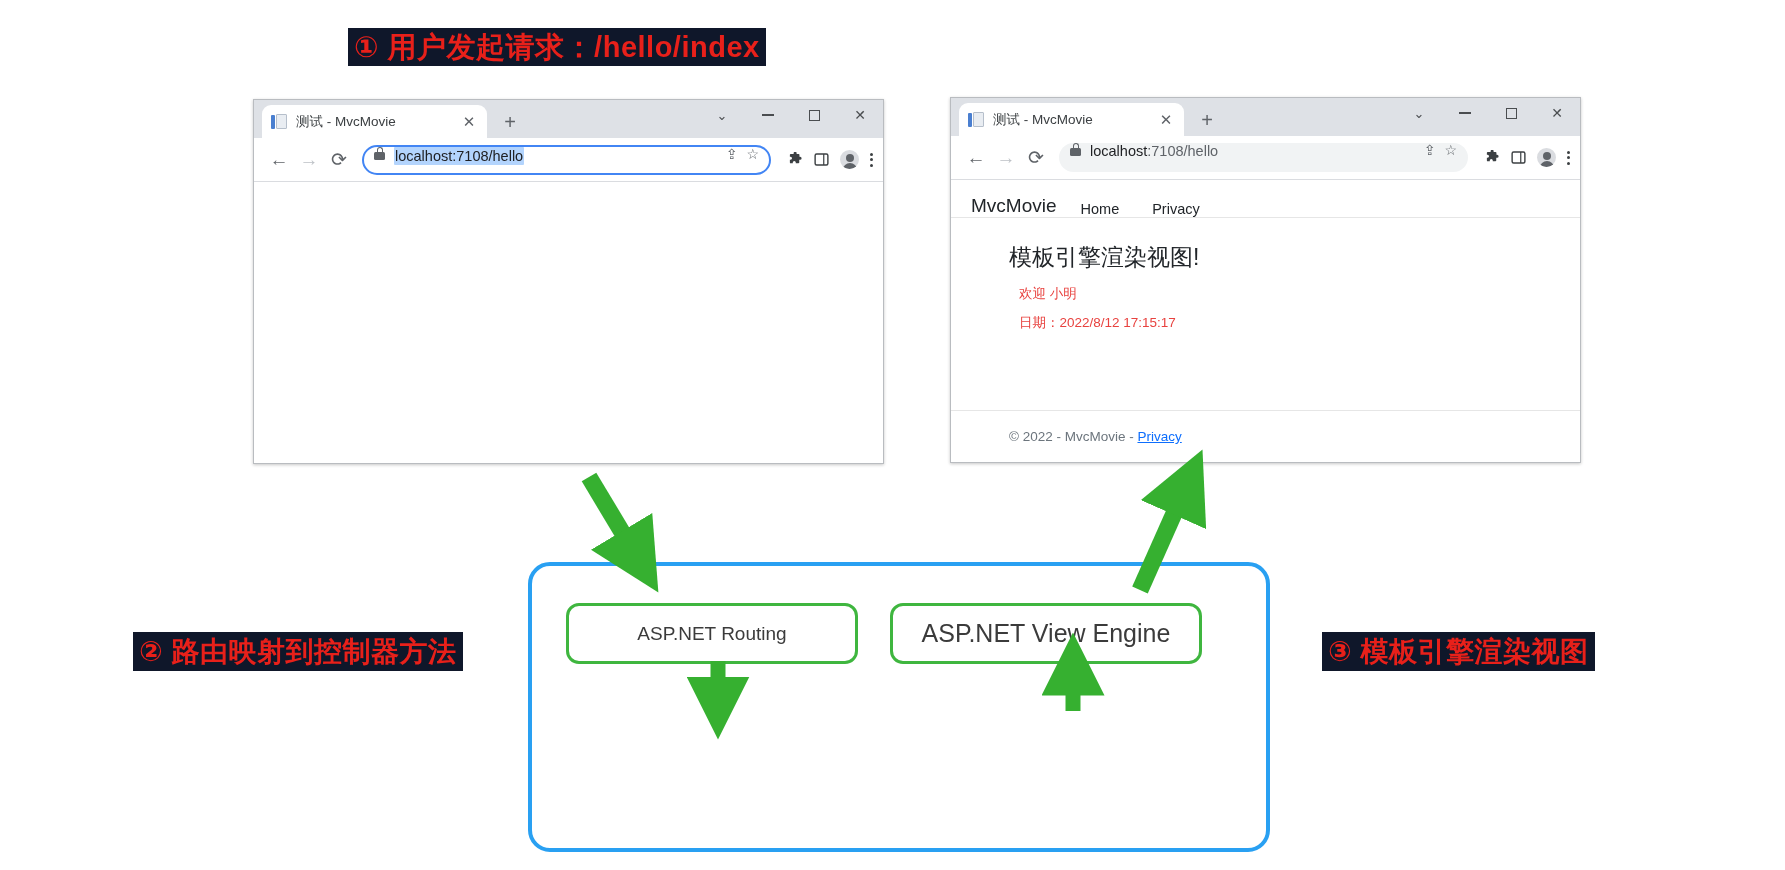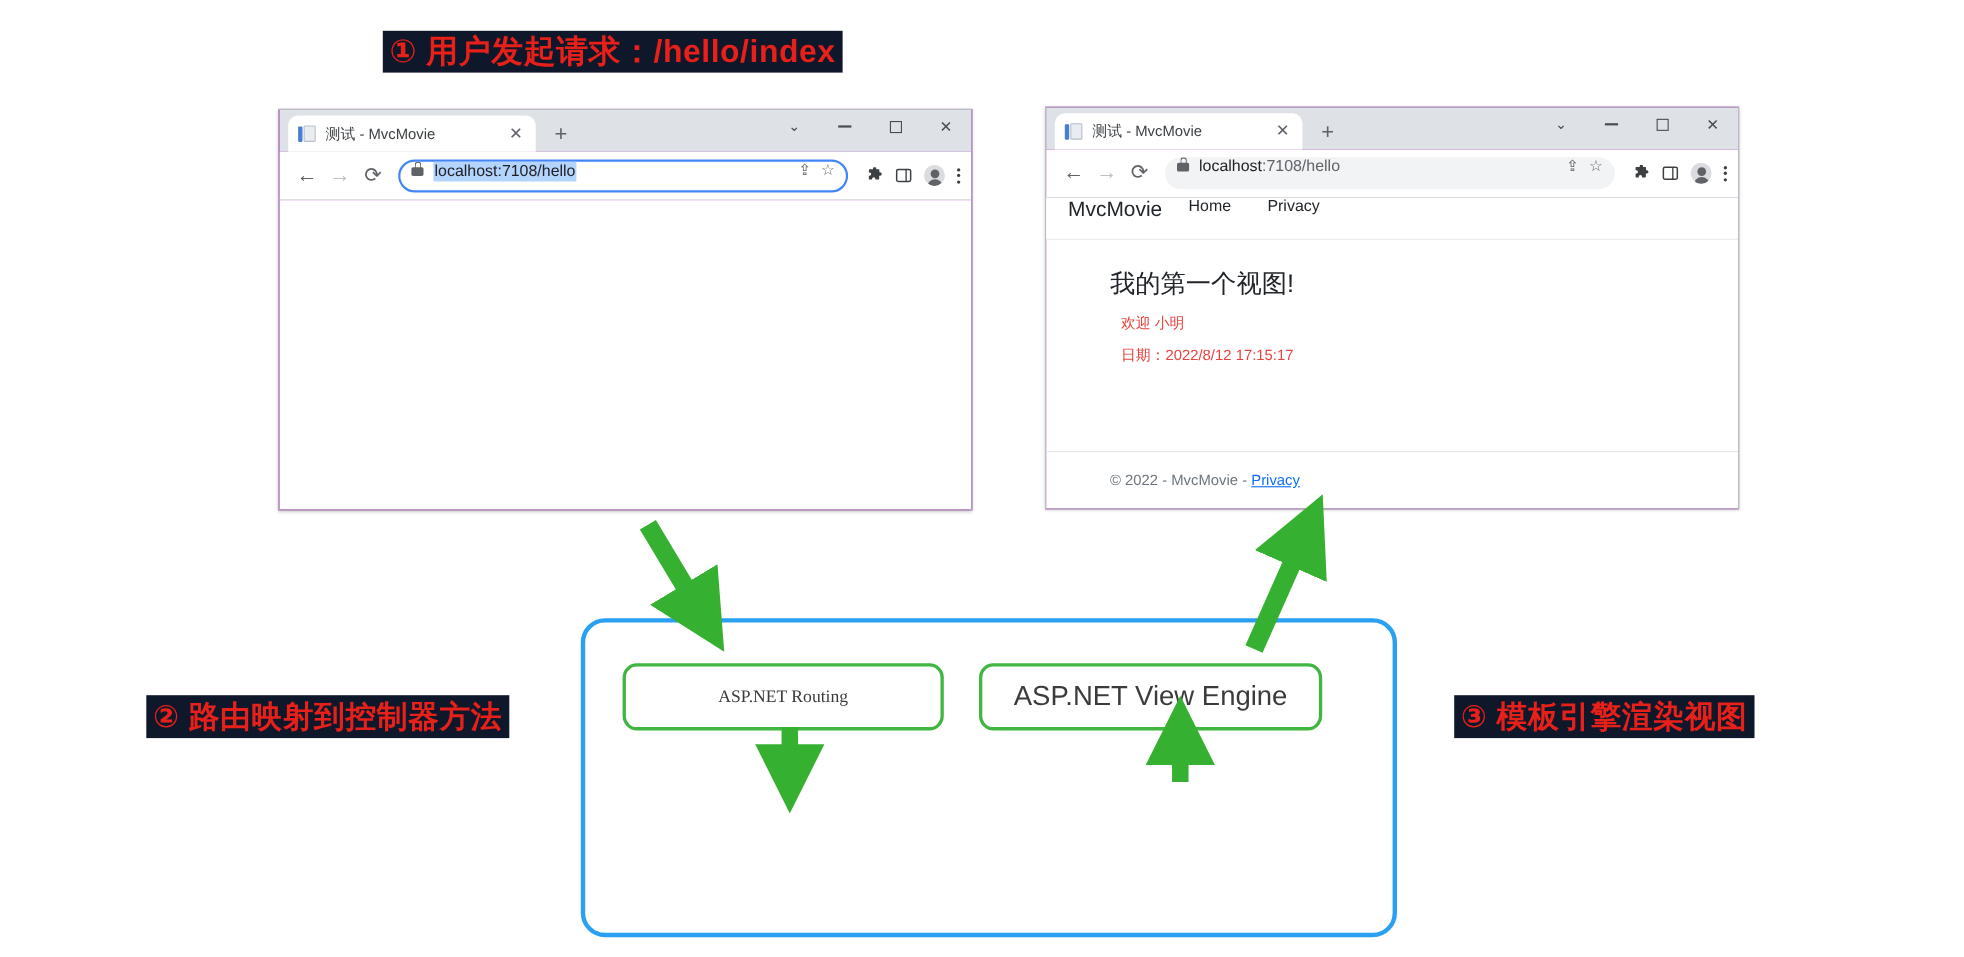--- a/index.html
+++ b/index.html
@@ -24,21 +24,21 @@
     letter-spacing:0.5px;
   }
   #annot-1{left:348px;top:28px;font-size:29px;padding:2px 6px;}
   #annot-4{left:1145px;top:28px;font-size:29px;padding:2px 6px;}
   #annot-2{left:133px;top:632px;font-size:28px;padding:3px 6px;}
   #annot-3{left:1322px;top:632px;font-size:28px;padding:3px 6px;}
 
   
   .browser{
     position:absolute;
-    background:#a21caf;
+    background:#0ea5e9;
     border:1px solid #b9bcc0;
     box-shadow:0 1px 3px rgba(0,0,0,.22);
     overflow:hidden;
   }
   #browser-left{left:253px;top:99px;width:629px;height:363px;}
   #browser-right{left:950px;top:97px;width:629px;height:364px;}
 
   .titlebar{
     position:relative;
     height:38px;
@@ -134,21 +134,21 @@
   }
   .avatar .head{position:absolute;left:5.5px;top:3.5px;width:8px;height:8px;border-radius:50%;background:#5f6368;}
   .avatar .shoulders{position:absolute;left:2.5px;top:12.5px;width:14px;height:10px;border-radius:7px 7px 0 0;background:#5f6368;}
   .kebab{display:flex;flex-direction:column;gap:2.5px;align-items:center;}
   .kebab i{width:3px;height:3px;border-radius:50%;background:#3c4043;display:block;}
 
   .viewport{background:#ffffff;height:calc(100% - 82px);position:relative;}
 
   
   .site-nav{
-    height:38px;display:flex;align-items:flex-start;padding:0 20px;
+    height:38px;display:flex;align-items:flex-end;padding:0 20px;
     border-bottom:1px solid #e6e6e6;box-sizing:border-box;background:#fff;
   }
   .brand{font-size:19px;color:#212529;margin-right:24px;white-space:nowrap;}
   .nav-links{display:flex;gap:33px;}
   .nav-links a{font-size:14.5px;color:#212529;text-decoration:none;white-space:nowrap;}
   .site-body{padding:24px 0 0 58px;}
   .page-h1{font-size:23px;color:#212529;margin:0 0 12px 0;font-weight:400;}
   .p-red{font-size:13.5px;color:#e8423f;margin:0 0 11px 10px;white-space:nowrap;}
   .site-footer{
     position:absolute;left:0;right:0;bottom:0;height:52px;
@@ -163,21 +163,21 @@
     position:absolute;left:528px;top:562px;width:742px;height:290px;
     border:4px solid #29a0f2;border-radius:22px;background:#ffffff;box-sizing:border-box;
   }
   .dbox{
     position:absolute;background:#ffffff;box-sizing:border-box;
     display:flex;align-items:center;justify-content:center;
     color:#3b3b3b;white-space:nowrap;
   }
   #box-routing{
     left:34px;top:37px;width:292px;height:61px;
-    border:3.5px solid #3fb63f;border-radius:13px;font-size:16px;font-family:Liberation Serif, serif;
+    border:3.5px solid #3fb63f;border-radius:13px;font-size:19px;
   }
   #box-viewengine{
     left:358px;top:37px;width:312px;height:61px;
     border:3.5px solid #3fb63f;border-radius:13px;font-size:25px;
   }
   #box-controller{
     left:34px;top:156px;width:636px;height:60px;
     border:3.5px solid #f0a63c;border-radius:13px;font-size:25px;
   }
   svg.arrows{position:absolute;left:0;top:0;width:1785px;height:870px;pointer-events:none;}
@@ -328,21 +328,21 @@
 
     <div class="viewport">
       <div class="site-nav">
         <span class="brand">MvcMovie</span>
         <span class="nav-links">
           <a href="#">Home</a>
           <a href="#">Privacy</a>
         </span>
       </div>
       <div class="site-body">
-        <h1 class="page-h1">我的第一个视图!</h1>
+        <h1 class="page-h1">模板引擎渲染视图!</h1>
         <p class="p-red">欢迎 小明</p>
         <p class="p-red">日期：2022/8/12 17:15:17</p>
       </div>
       <div class="site-footer">
         <span class="footer-text"><span>© 2022 - MvcMovie - </span><a href="#">Privacy</a></span>
       </div>
     </div>
   </div>
 
   <div class="annot" id="annot-2">② 路由映射到控制器方法</div>

